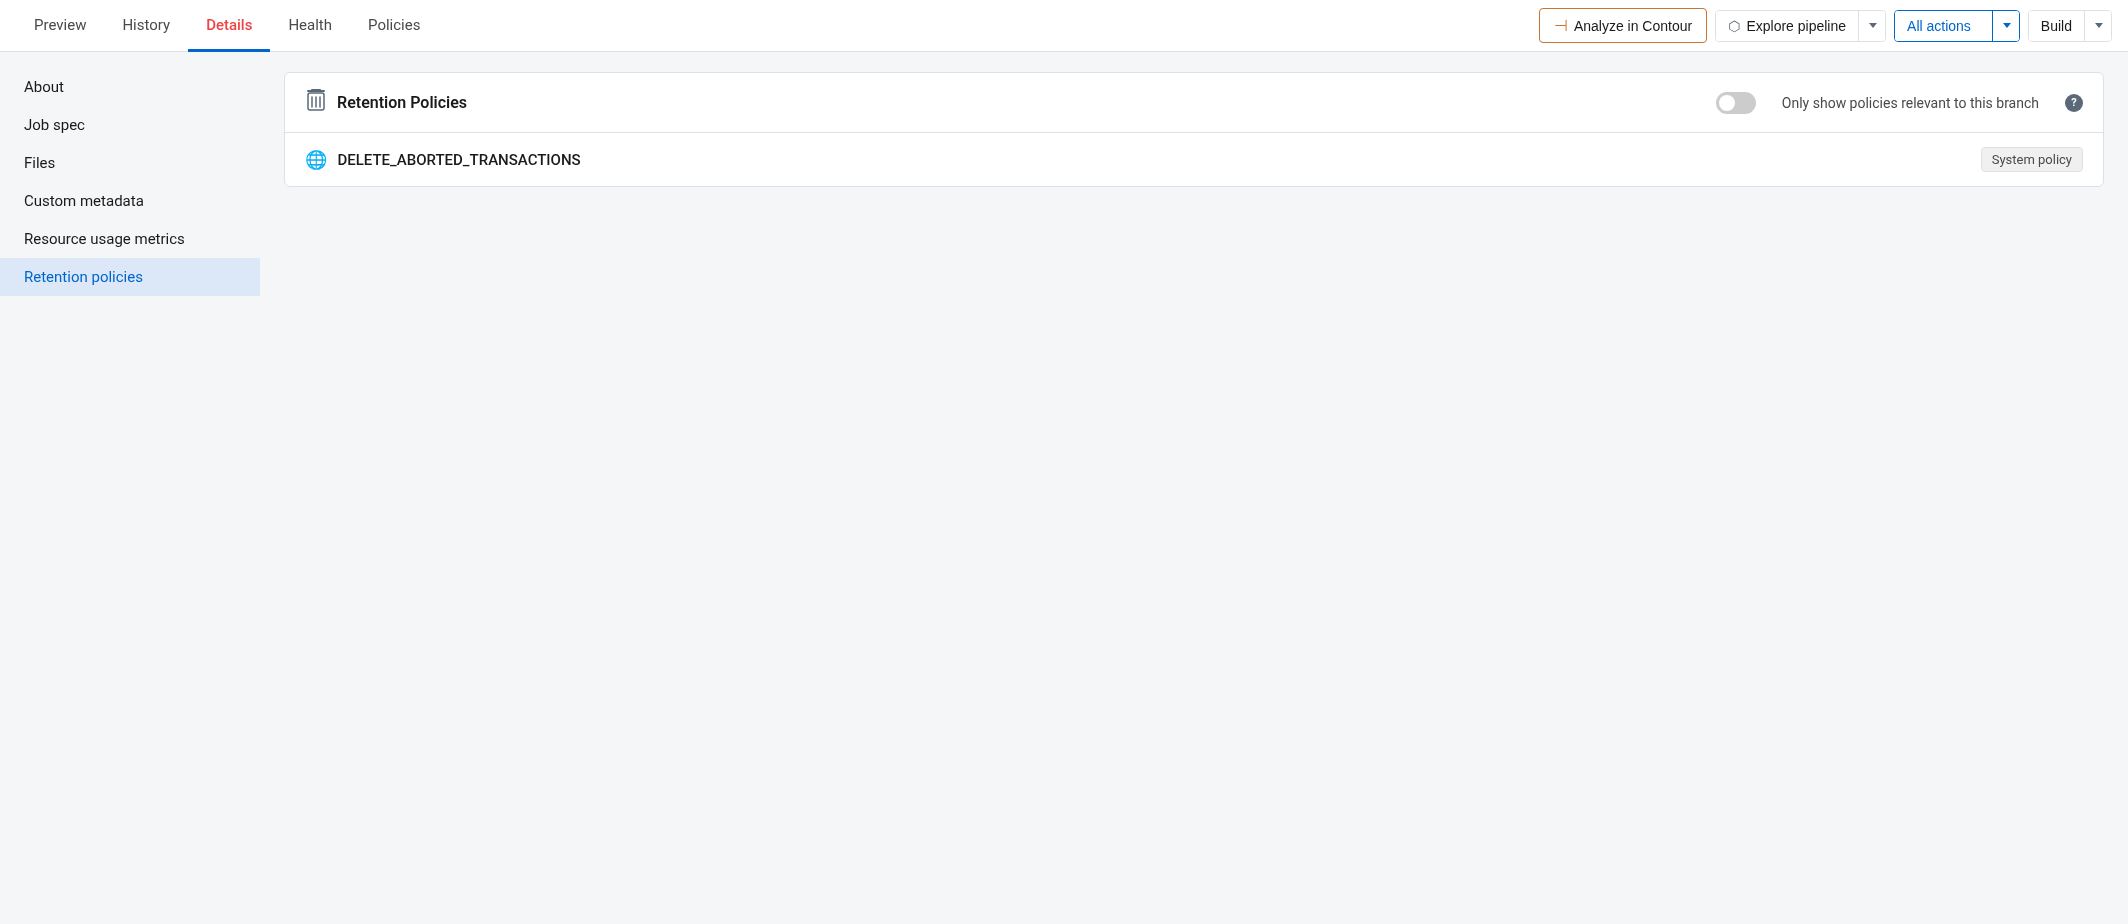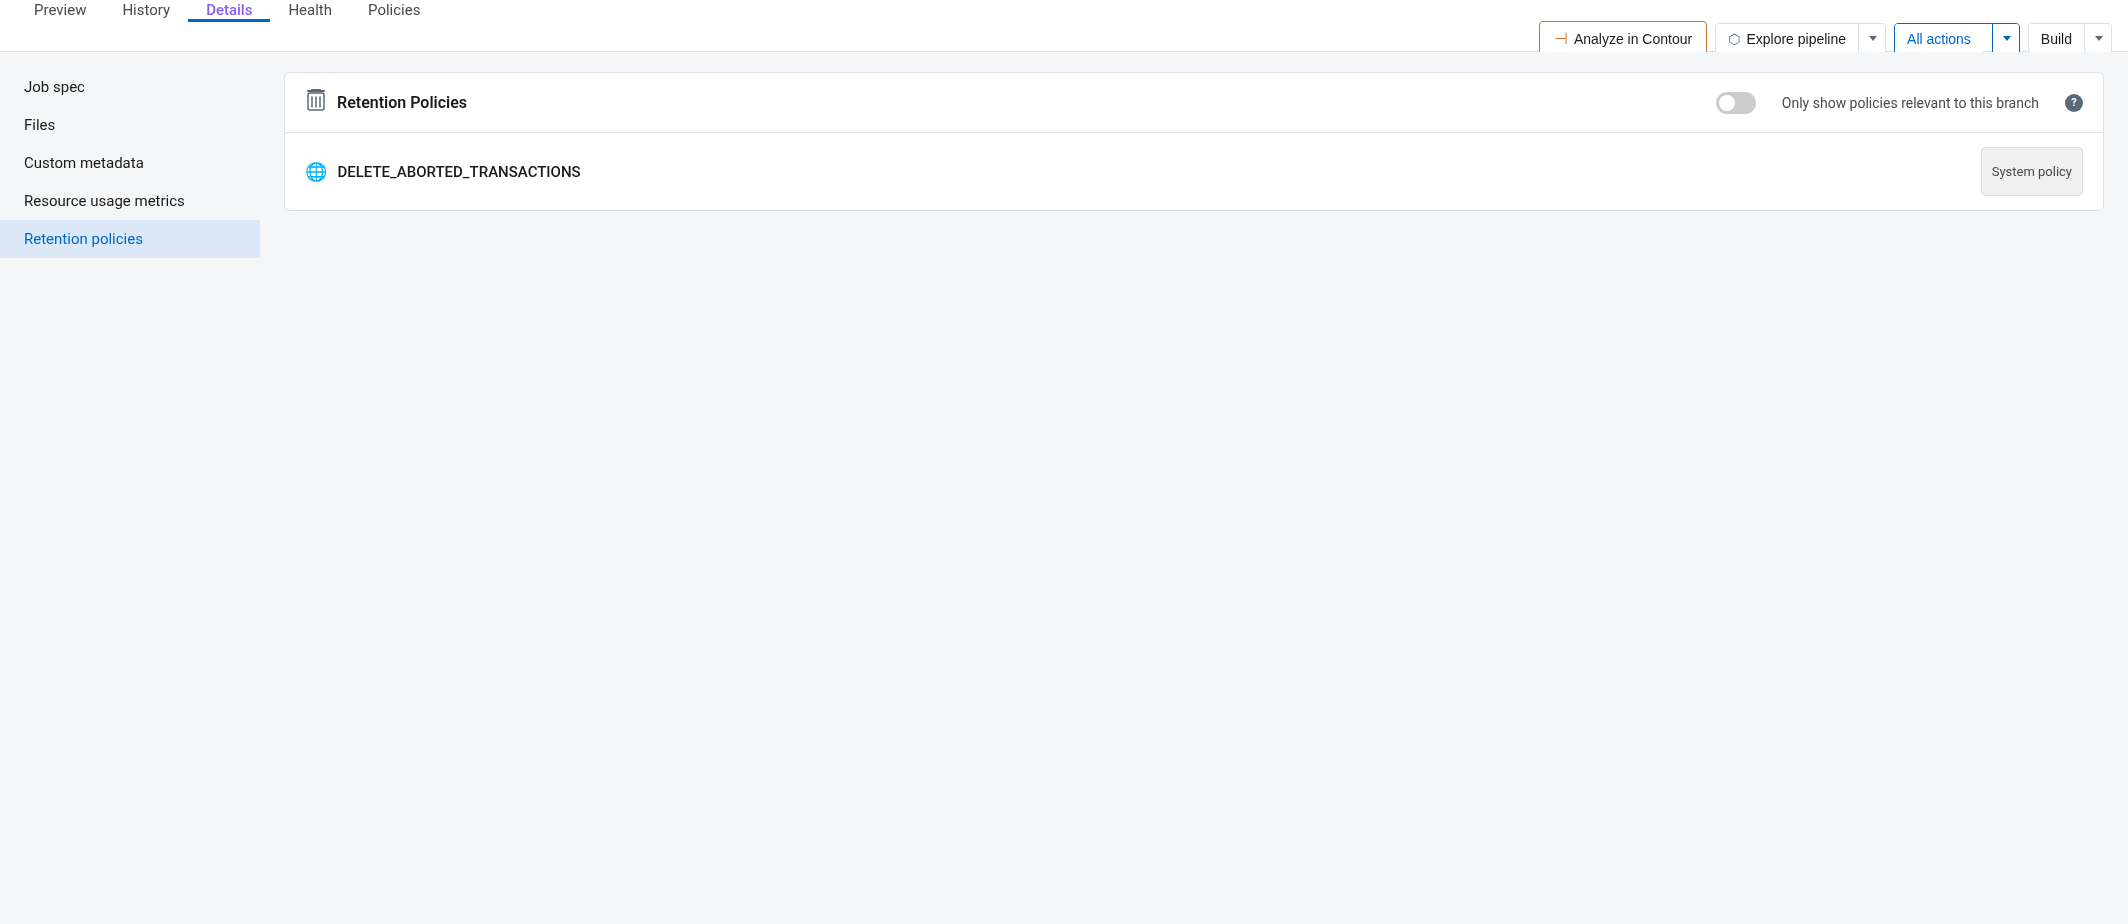--- a/index.html
+++ b/index.html
@@ -6,25 +6,25 @@
     body {
       font-family: -apple-system, BlinkMacSystemFont, 'Segoe UI', Roboto, sans-serif;
       font-size: 15px;
       background: #f5f6f7;
       color: #1a1a1a;
     }
 
     
     .top-nav {
       display: flex;
+      align-items: center;
       background: #fff;
       border-bottom: 1px solid #dde1e6;
       padding: 0 16px;
       height: 52px;
-      flex-direction: column;
     }
 
     .nav-tabs {
       display: flex;
       align-items: center;
       height: 100%;
       gap: 0;
     }
 
     .nav-tab {
@@ -35,21 +35,21 @@
       cursor: pointer;
       font-size: 15px;
       color: #4a4a4a;
       border-bottom: 3px solid transparent;
       position: relative;
       top: 1px;
       white-space: nowrap;
     }
 
     .nav-tab.active {
-      color: #8b5cf6;
+      color: #ef4444;
       border-bottom: 3px solid #0066cc;
       font-weight: 500;
     }
 
     .nav-actions {
       display: flex;
       align-items: center;
       gap: 8px;
       margin-left: auto;
     }
@@ -274,21 +274,21 @@
 
     .policy-globe-icon {
       font-size: 18px;
       color: #5a6878;
     }
 
     .system-policy-badge {
       background: #f0f0f0;
       border: 1px solid #dde1e6;
       border-radius: 4px;
-      padding: 16px 10px;
+      padding: 4px 10px;
       font-size: 13px;
       color: #4a4a4a;
     }
 
     
     .caret-down {
       display: inline-block;
       width: 0;
       height: 0;
       border-left: 4px solid transparent;
@@ -344,20 +344,21 @@
       </button>
     </div>
 
   </div>
 </nav>
 
 <div class="main-content">
 
   <aside class="sidebar">
 
+  <div class="sidebar-item">About</div>
       <div class="sidebar-item">Job spec</div>
       <div class="sidebar-item">Files</div>
       <div class="sidebar-item">Custom metadata</div>
       <div class="sidebar-item">Resource usage metrics</div>
       <div class="sidebar-item active">Retention policies</div>
     </aside>
 
   <main class="content-area">
     <div class="content-panel">
 

